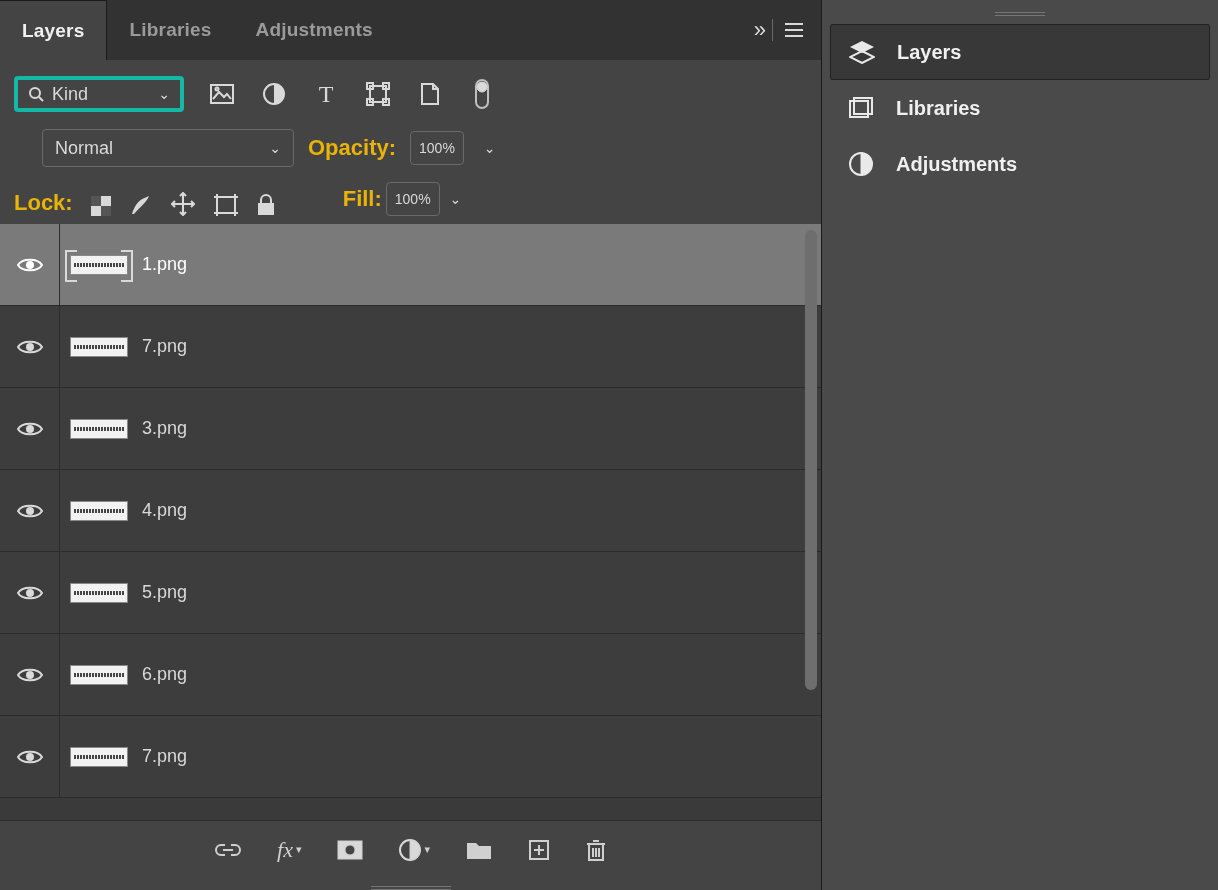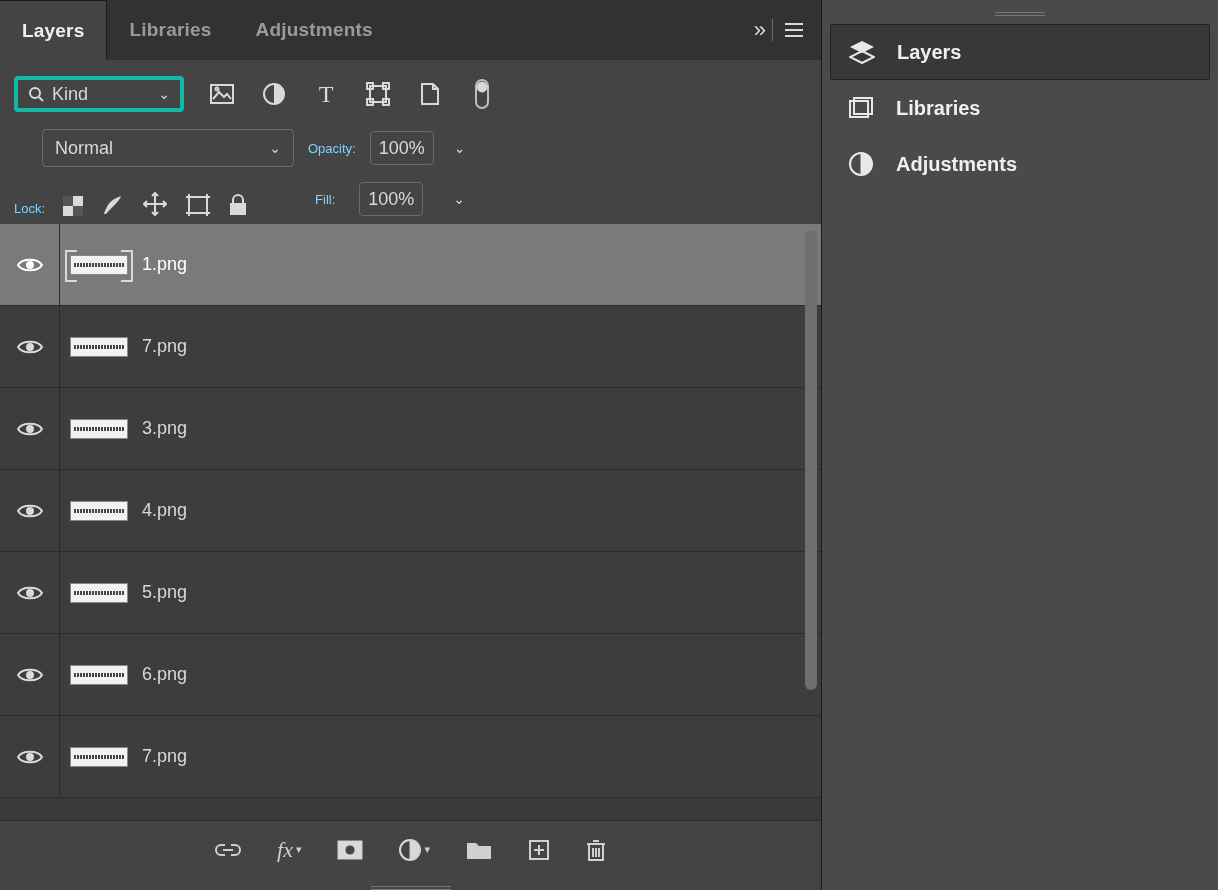--- a/index.html
+++ b/index.html
@@ -95,41 +95,41 @@
     justify-content: space-between;
     border: 1px solid #6a6a6a;
     border-radius: 4px;
     height: 38px;
     padding: 0 12px;
     width: 252px;
     font-size: 18px;
     background: #444;
     margin-left: 28px;
   }
-  .label { color: #7dd3fc; font-size:13px; }
+  .label { color: #eab308; font-size:22px;font-weight:bold; }
   .pct-dd {
     display: flex;
     align-items: center;
     border: 1px solid #6a6a6a;
     border-radius: 4px;
     height: 34px;
     padding: 0 8px;
-    font-size: 18px;
+    font-size: 14px;
     background: #444;
   }
   .chev { font-size: 14px; color:#d9d9d9; margin-left:6px; }
   .lock-row {
     display: flex;
     align-items: flex-end;
     gap: 18px;
     padding: 0 14px 8px 14px;
     height: 44px;
   }
   .lock-row .licon { color:#d9d9d9; display:flex; align-items:center; }
-  .fill-group { margin-left: 50px; display:flex; align-items:center; gap:24px; }
+  .fill-group { margin-left: 50px; display:flex; align-items:center; gap:4px; }
 
   .layers-list {
     flex: 1;
     overflow: hidden;
     position: relative;
     background: #3a3a3a;
   }
   .layers-scroll {
     position:absolute; inset:0; overflow:hidden;
   }

